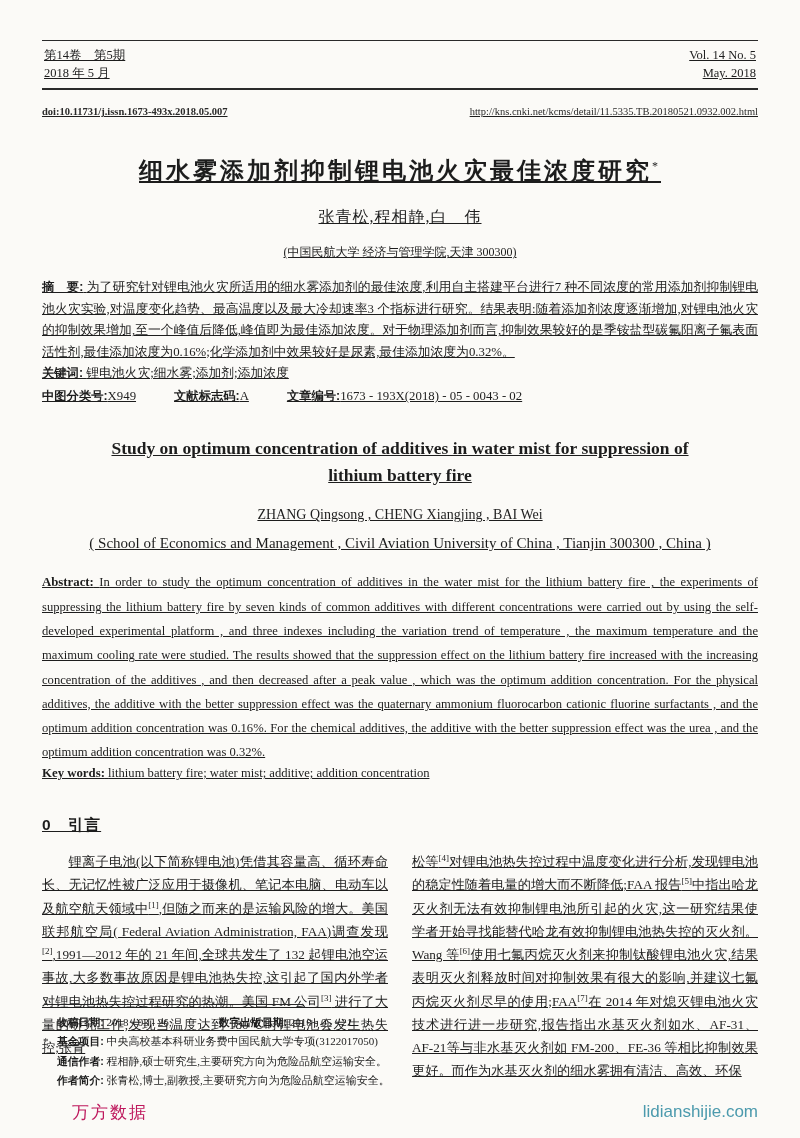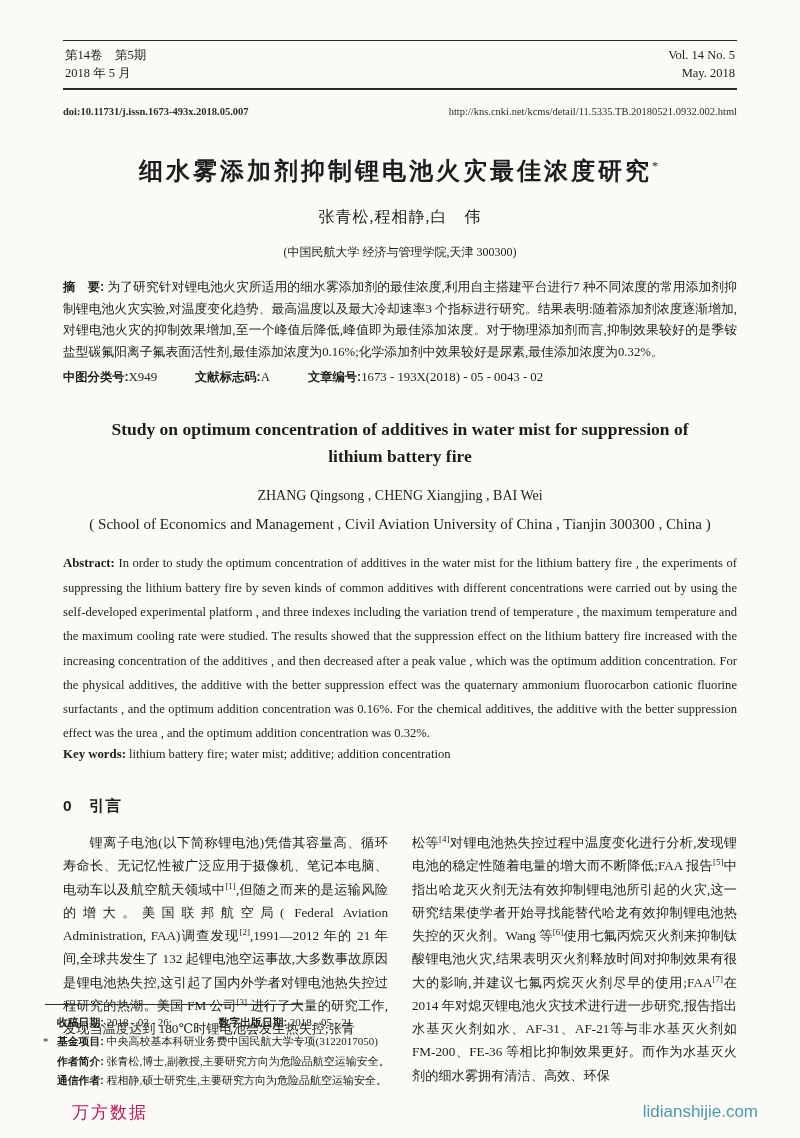--- a/index.html
+++ b/index.html
@@ -6,21 +6,21 @@
   .page{
     position:relative;
     width:800px;height:1138px;
     margin:0 auto;
     background:#fbfaf7;
     color:#1d1d1d;
     font-family:"Liberation Serif","DejaVu Serif",serif;
     overflow:hidden;
     box-sizing:border-box;
   }
-  .inner{padding:0 63px;}
+  .inner{padding:0 42px;text-decoration:underline;}
   .rule{background:#2a2a2a;}
   .rule.thin{height:1px;margin-top:40px;}
   .rule.thick{height:2px;}
   
   .header-row{
     display:flex;justify-content:space-between;align-items:center;
     padding:5px 2px 6px 2px;
     font-size:12.5px;line-height:1.45;
   }
   .header-left,.header-right{width:150px;}
@@ -121,20 +121,24 @@
     </div>
 
     <div class="cn-title"><span>细水雾添加剂抑制锂电池火灾最佳浓度研究</span><sup>*</sup></div>
     <div class="cn-authors">张青松,程相静,白　伟</div>
     <div class="cn-affil">(中国民航大学 经济与管理学院,天津 300300)</div>
 
     <div class="cn-abstract">
       <span class="lbl">摘　要:</span>
       <span>为了研究针对锂电池火灾所适用的细水雾添加剂的最佳浓度,利用自主搭建平台进行7 种不同浓度的常用添加剂抑制锂电池火灾实验,对温度变化趋势、最高温度以及最大冷却速率3 个指标进行研究。结果表明:随着添加剂浓度逐渐增加,对锂电池火灾的抑制效果增加,至一个峰值后降低,峰值即为最佳添加浓度。对于物理添加剂而言,抑制效果较好的是季铵盐型碳氟阳离子氟表面活性剂,最佳添加浓度为0.16%;化学添加剂中效果较好是尿素,最佳添加浓度为0.32%。</span>
     </div>
+    <div class="cn-keywords">
+      <span class="lbl">关键词:</span>
+      <span>锂电池火灾;细水雾;添加剂;添加浓度</span>
+    </div>
     <div class="cn-class">
       <span><span class="lbl">中图分类号:</span><span>X949</span></span>
       <span><span class="lbl">文献标志码:</span><span>A</span></span>
       <span><span class="lbl">文章编号:</span><span>1673 - 193X(2018) - 05 - 0043 - 02</span></span>
     </div>
 
     <div class="en-title">Study on optimum concentration of additives in water mist for suppression of lithium battery fire</div>
     <div class="en-authors">ZHANG Qingsong , CHENG Xiangjing , BAI Wei</div>
     <div class="en-affil">( School of Economics and Management , Civil Aviation University of China , Tianjin 300300 , China )</div>
 
@@ -166,24 +170,24 @@
       <span>2018 - 03 - 26;</span><span class="fn-gap"></span>
       <span class="lbl">数字出版日期:</span>
       <span>2018 - 05 - 21</span>
     </div>
     <div class="fn-line fund">
       <span class="fn-star">*</span>
       <span class="lbl">基金项目:</span>
       <span>中央高校基本科研业务费中国民航大学专项(3122017050)</span>
     </div>
     <div class="fn-line">
+      <span class="lbl">通信作者:</span>
+      <span>程相静,硕士研究生,主要研究方向为危险品航空运输安全。</span>
+    </div>
+    <div class="fn-line">
       <span class="lbl">作者简介:</span>
       <span>张青松,博士,副教授,主要研究方向为危险品航空运输安全。</span>
-    </div>
-    <div class="fn-line">
-      <span class="lbl">通信作者:</span>
-      <span>程相静,硕士研究生,主要研究方向为危险品航空运输安全。</span>
     </div>
   </div>
 
   <div class="watermark">万方数据</div>
   <a class="sitelink">lidianshijie.com</a>
 </div>
 
 </body></html>

